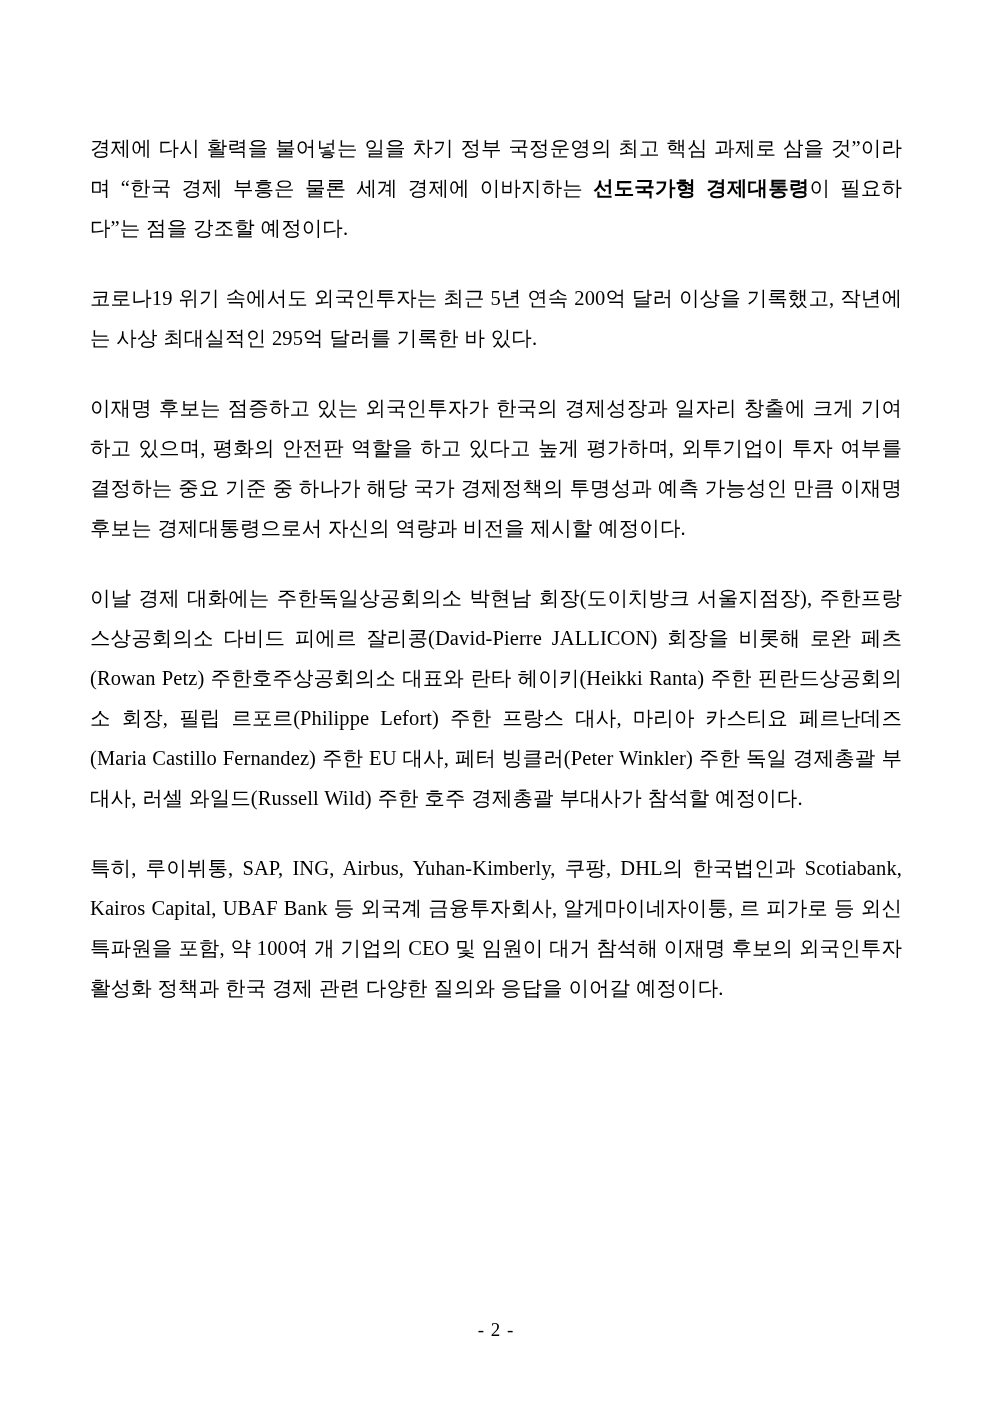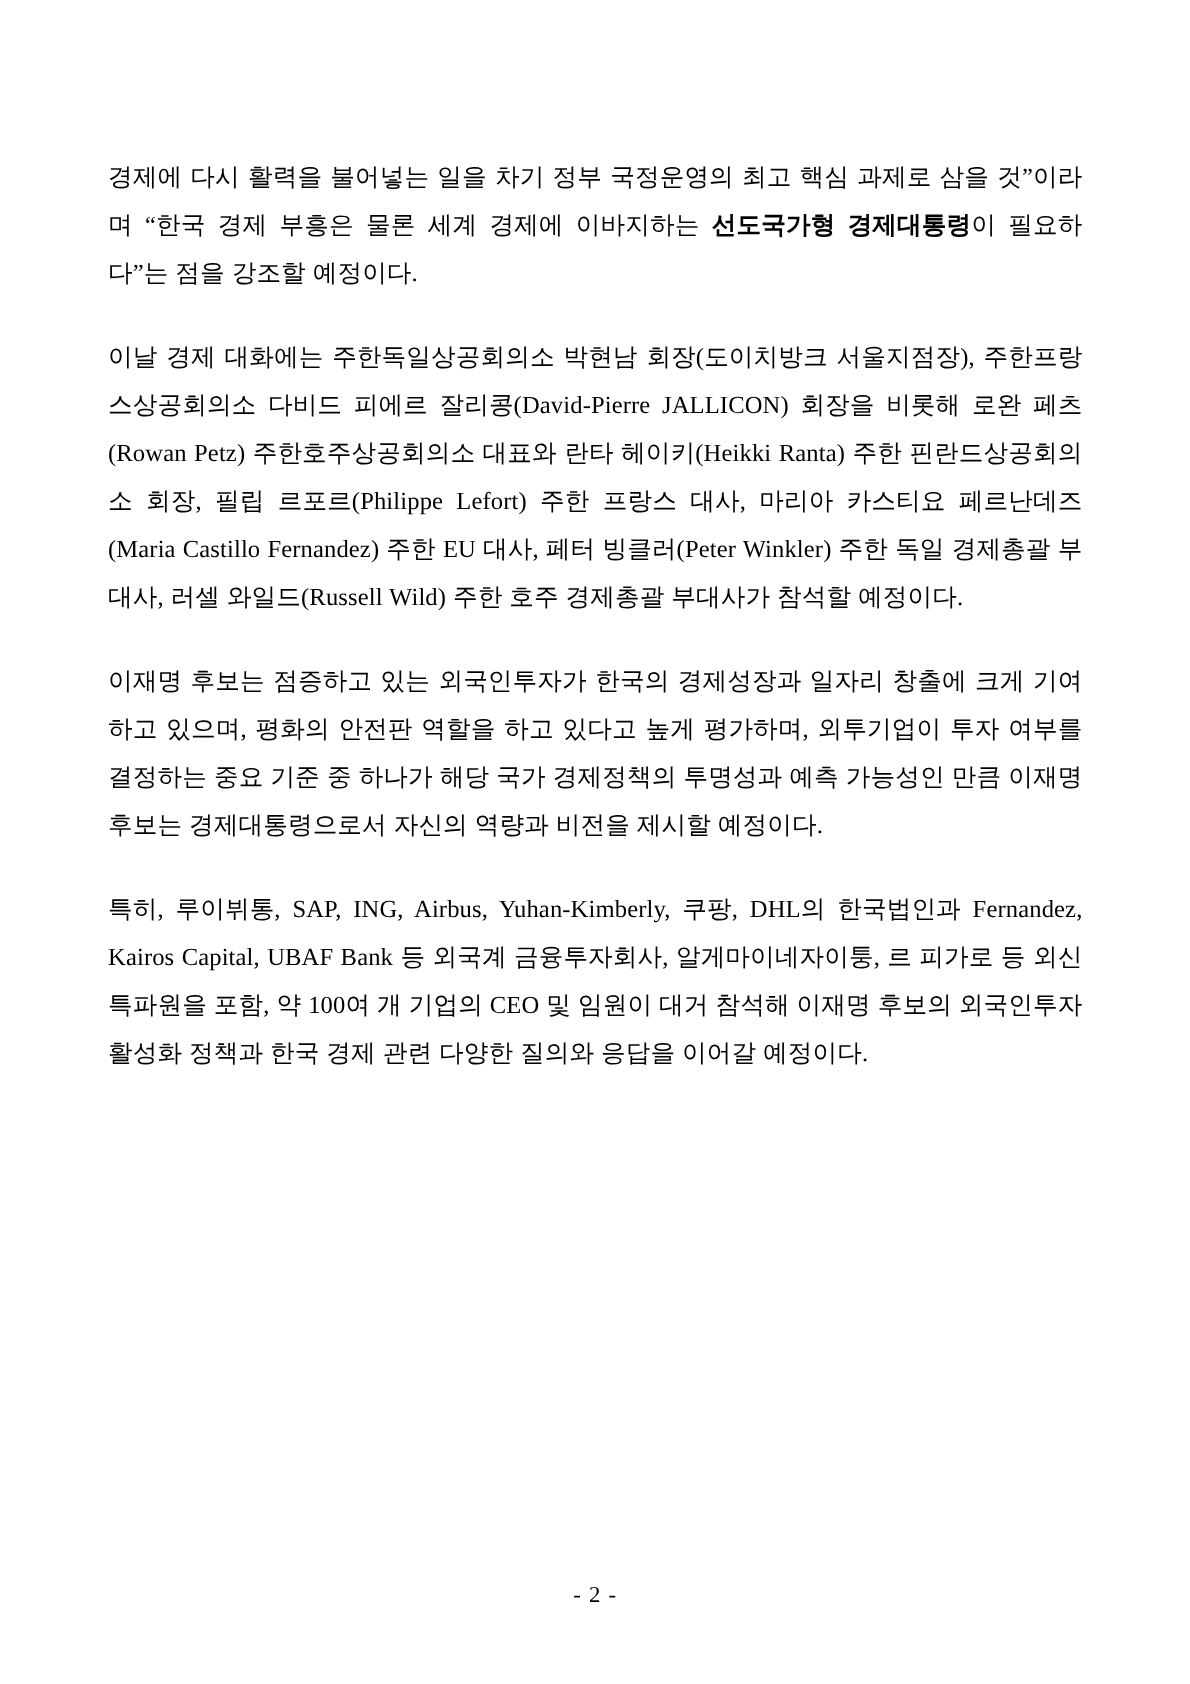--- a/index.html
+++ b/index.html
@@ -50,19 +50,20 @@
     font-size: 19px;
     letter-spacing: 1px;
   }
 </style>
 </head>
 <body>
 
 <div class="page">
   <div class="doc-body">
     <p class="para"><span>경제에 다시 활력을 불어넣는 일을 차기 정부 국정운영의 최고 핵심 과제로 삼을 것”이라며 “한국 경제 부흥은 물론 세계 경제에 이바지하는 </span><span class="bold">선도국가형 경제대통령</span><span>이 필요하다”는 점을 강조할 예정이다.</span></p>
+    <p class="para"><span>코로나19 위기 속에서도 외국인투자는 최근 5년 연속 200억 달러 이상을 기록했고, 작년에는 사상 최대실적인 295억 달러를 기록한 바 있다.</span></p>
+    <p class="para"><span>이재명 후보는 점증하고 있는 외국인투자가 한국의 경제성장과 일자리 창출에 크게 기여하고 있으며, 평화의 안전판 역할을 하고 있다고 높게 평가하며, 외투기업이 투자 여부를 결정하는 중요 기준 중 하나가 해당 국가 경제정책의 투명성과 예측 가능성인 만큼 이재명 후보는 경제대통령으로서 자신의 역량과 비전을 제시할 예정이다.</span></p>
     <p class="para"><span>이날 경제 대화에는 주한독일상공회의소 박현남 회장(도이치방크 서울지점장), 주한프랑스상공회의소 다비드 피에르 잘리콩(David-Pierre JALLICON) 회장을 비롯해 로완 페츠(Rowan Petz) 주한호주상공회의소 대표와 란타 헤이키(Heikki Ranta) 주한 핀란드상공회의소 회장, 필립 르포르(Philippe Lefort) 주한 프랑스 대사, 마리아 카스티요 페르난데즈(Maria Castillo Fernandez) 주한 EU 대사, 페터 빙클러(Peter Winkler) 주한 독일 경제총괄 부대사, 러셀 와일드(Russell Wild) 주한 호주 경제총괄 부대사가 참석할 예정이다.</span></p>
-    <p class="para"><span>이재명 후보는 점증하고 있는 외국인투자가 한국의 경제성장과 일자리 창출에 크게 기여하고 있으며, 평화의 안전판 역할을 하고 있다고 높게 평가하며, 외투기업이 투자 여부를 결정하는 중요 기준 중 하나가 해당 국가 경제정책의 투명성과 예측 가능성인 만큼 이재명 후보는 경제대통령으로서 자신의 역량과 비전을 제시할 예정이다.</span></p>
-    <p class="para"><span>특히, 루이뷔통, SAP, ING, Airbus, Yuhan-Kimberly, 쿠팡, DHL의 한국법인과 Fernandez, Kairos Capital, UBAF Bank 등 외국계 금융투자회사, 알게마이네자이퉁, 르 피가로 등 외신특파원을 포함, 약 100여 개 기업의 CEO 및 임원이 대거 참석해 이재명 후보의 외국인투자 활성화 정책과 한국 경제 관련 다양한 질의와 응답을 이어갈 예정이다.</span></p>
+    <p class="para"><span>특히, 루이뷔통, SAP, ING, Airbus, Yuhan-Kimberly, 쿠팡, DHL의 한국법인과 Scotiabank, Kairos Capital, UBAF Bank 등 외국계 금융투자회사, 알게마이네자이퉁, 르 피가로 등 외신특파원을 포함, 약 100여 개 기업의 CEO 및 임원이 대거 참석해 이재명 후보의 외국인투자 활성화 정책과 한국 경제 관련 다양한 질의와 응답을 이어갈 예정이다.</span></p>
   </div>
 </div>
 
 <div class="footer">- 2 -</div>
 
 </body></html>

